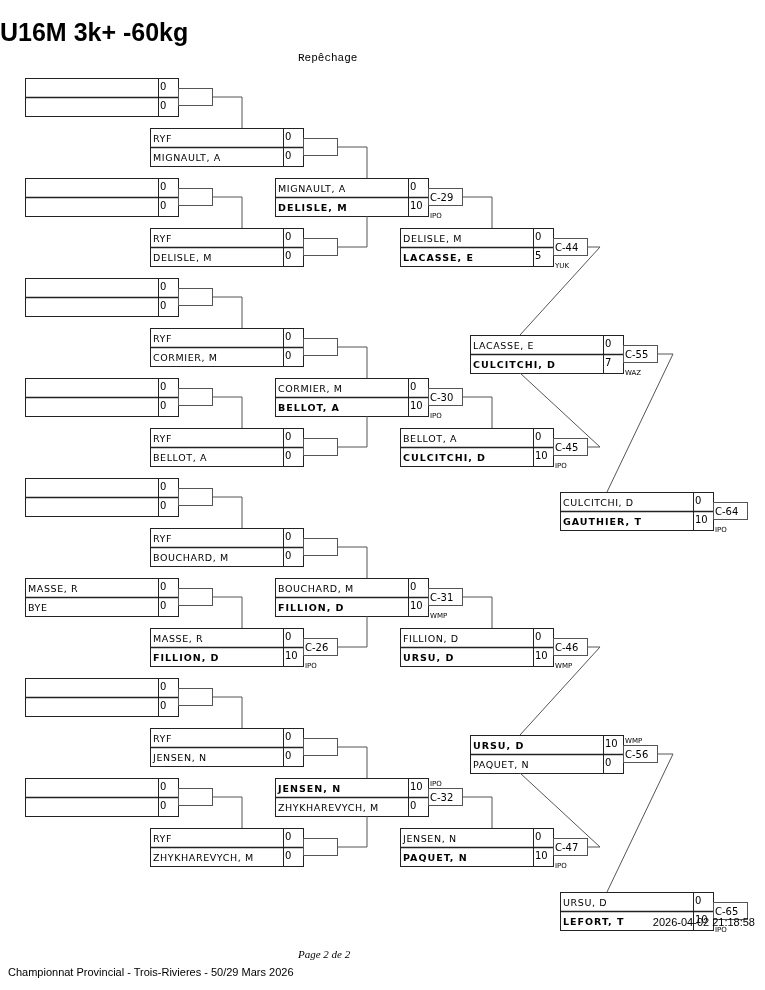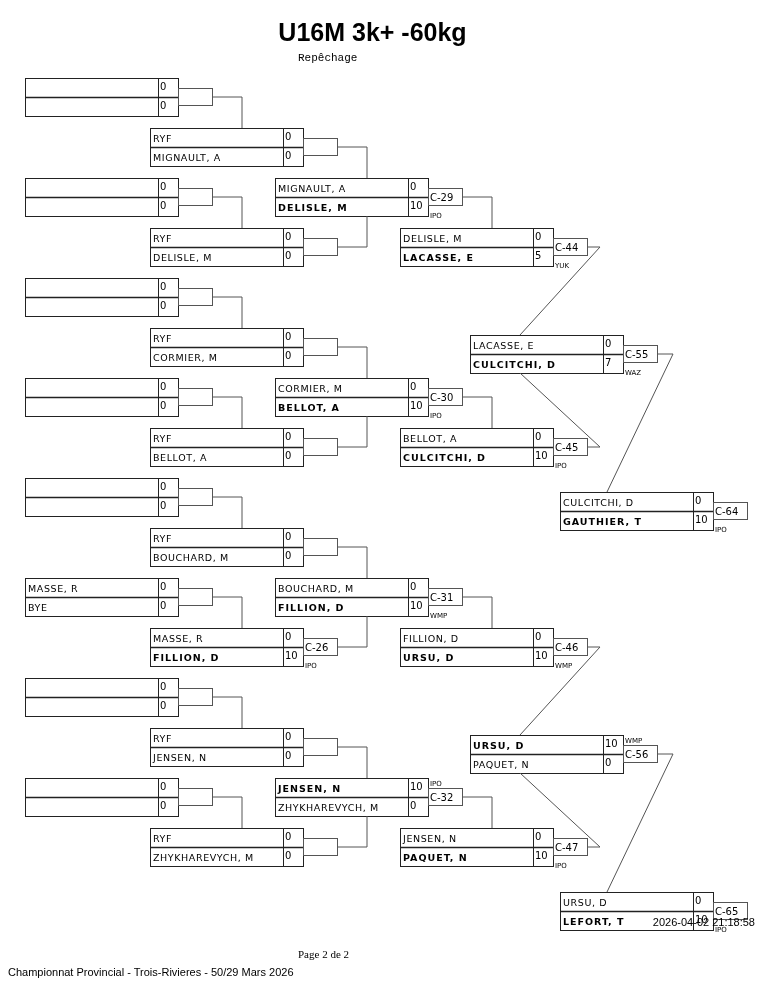--- a/index.html
+++ b/index.html
@@ -1,19 +1,19 @@
 <!DOCTYPE html>
 <html><head>
 <meta charset="utf-8">
 <style>
   html, body { margin:0; padding:0; background:#ffffff; }
   body { width:765px; height:990px; position:relative; overflow:hidden; font-family:"Liberation Sans", sans-serif; color:#000; }
-  .title { position:absolute; left:0; width:745px; top:18px; text-align:center; font-weight:bold; font-size:25px; font-family:"Liberation Sans", sans-serif; }
+  .title { position:absolute; left:0; width:745px; top:18px; text-align:left; font-weight:bold; font-size:25px; font-family:"Liberation Sans", sans-serif; }
   .subtitle { position:absolute; left:298px; top:52px; font-size:11px; font-family:Liberation Mono, monospace; }
-  .page { position:absolute; left:298px; top:948px; font-size:11px; font-family:"Liberation Serif", serif; }
+  .page { position:absolute; left:298px; top:948px; font-size:11px; font-family:"Liberation Serif", serif;font-style:italic; }
   .footer-left { position:absolute; left:8px; top:966px; font-size:11px; font-family:"Liberation Sans", sans-serif; }
   .footer-right { position:absolute; right:10px; top:916px; font-size:11px; font-family:"Liberation Sans", sans-serif;margin-left:20px; }
   svg#bracket { position:absolute; left:0; top:0; }
   .nm { font-family:"DejaVu Sans", sans-serif; font-size:9.5px; letter-spacing:0.6px; }
   .nm.win { font-weight:bold; letter-spacing:1px; }
   .sc { font-family:"DejaVu Sans", sans-serif; font-size:10px; }
   .mid { font-family:"DejaVu Sans", sans-serif; font-size:10px; }
   .res { font-family:"DejaVu Sans", sans-serif; font-size:7px; }
 </style>
 </head>

